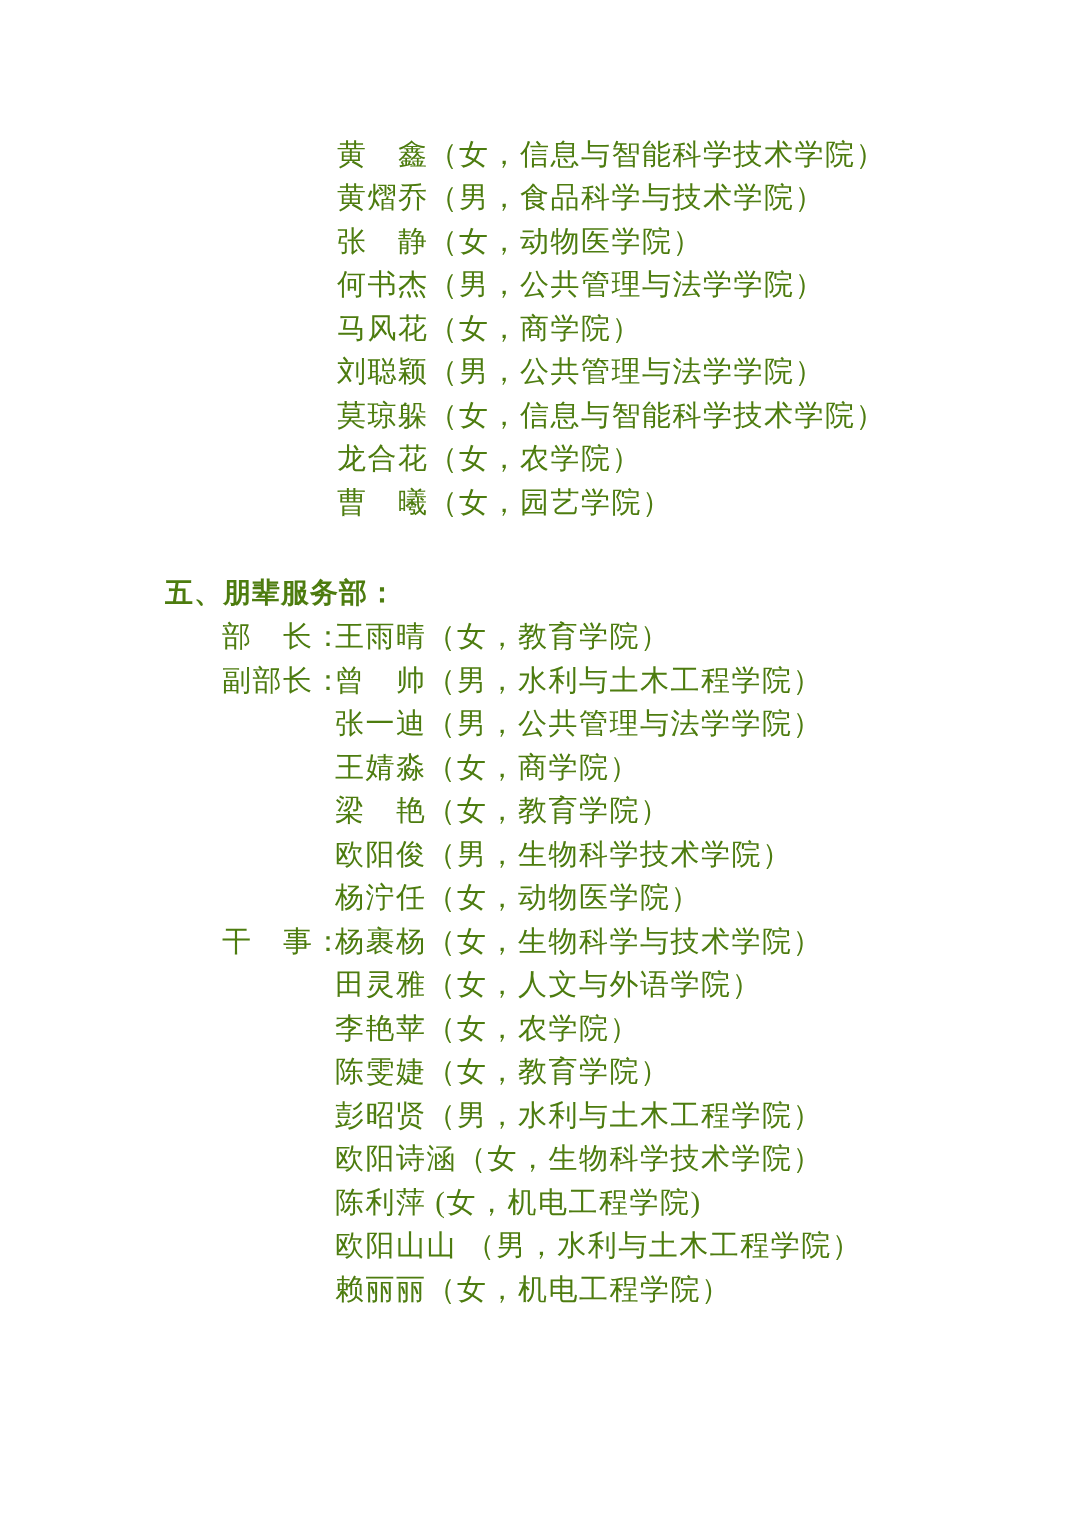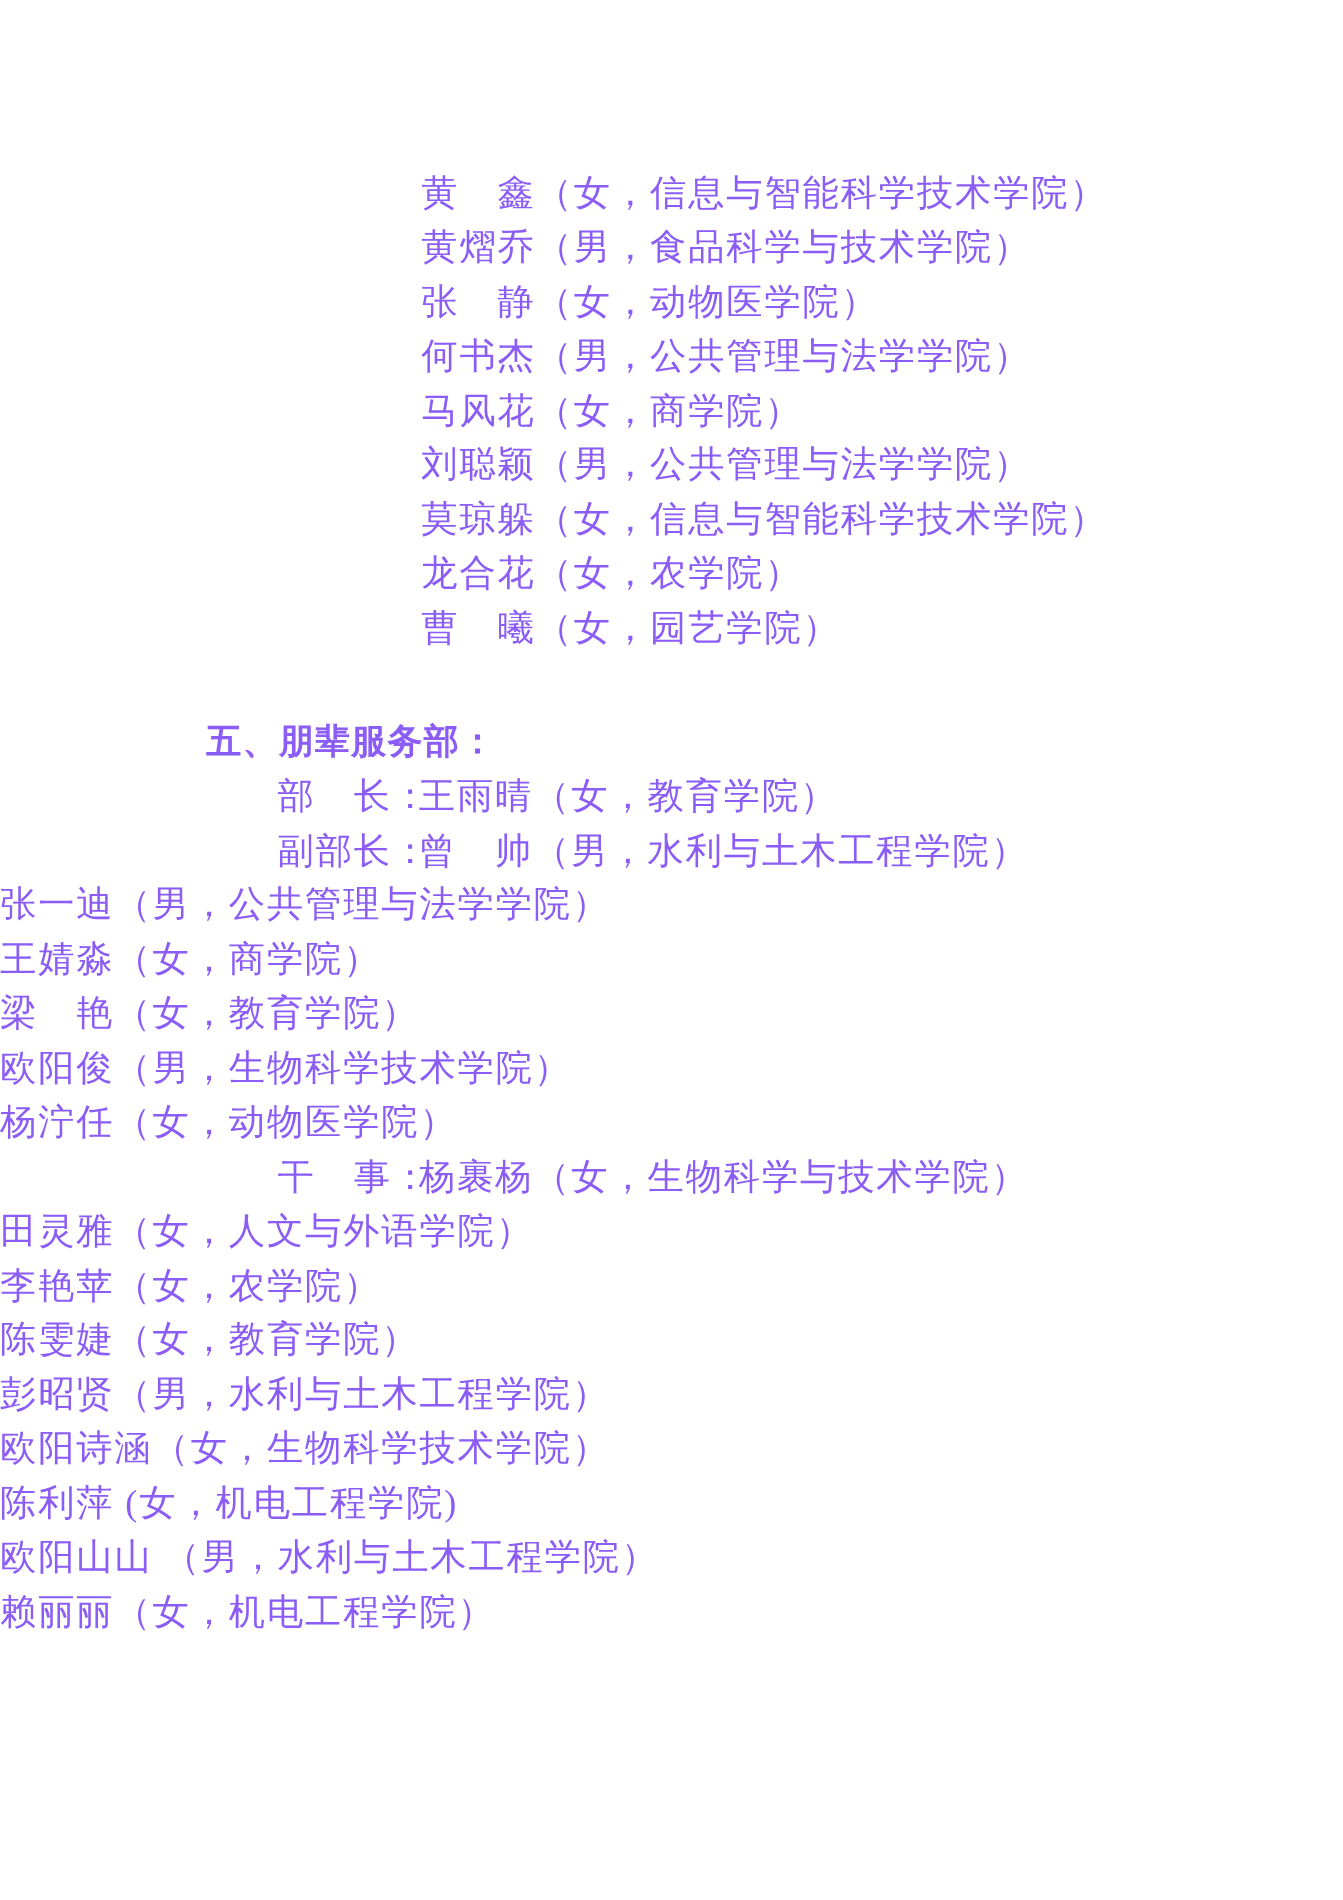--- a/index.html
+++ b/index.html
@@ -1,36 +1,36 @@
 <!DOCTYPE html>
 <html><head>
 <meta charset="utf-8">
 <style>
   html, body { margin: 0; padding: 0; background: #ffffff; }
   .page {
     position: relative;
     width: 1074px;
     height: 1492px;
     background: #ffffff;
-    color: #8b5cf6;
+    color: #4d7c0f;
     font-family: "Liberation Serif", "DejaVu Serif", serif;
     font-size: 29px;
     letter-spacing: 1.5px;
     box-sizing: border-box;
     padding-top: 133px;
     overflow: hidden;
   }
   .line {
     height: 43.5px;
     display: flex;
     align-items: center;
     white-space: pre;
   }
   .cont-line { padding-left: 337px; }
-  .entry-line { }
+  .entry-line { padding-left: 335px; }
   .label-line { padding-left: 222px; }
   .row-label {
     display: inline-block;
     width: 113px;
     flex: 0 0 113px;
     white-space: pre;
   }
   .heading-line {
     margin-top: 43.5px;
     padding-left: 165px;

